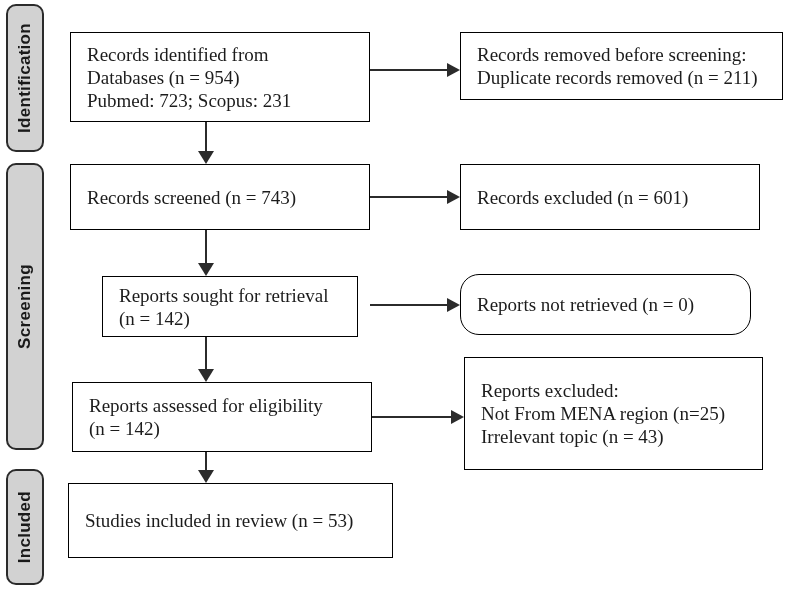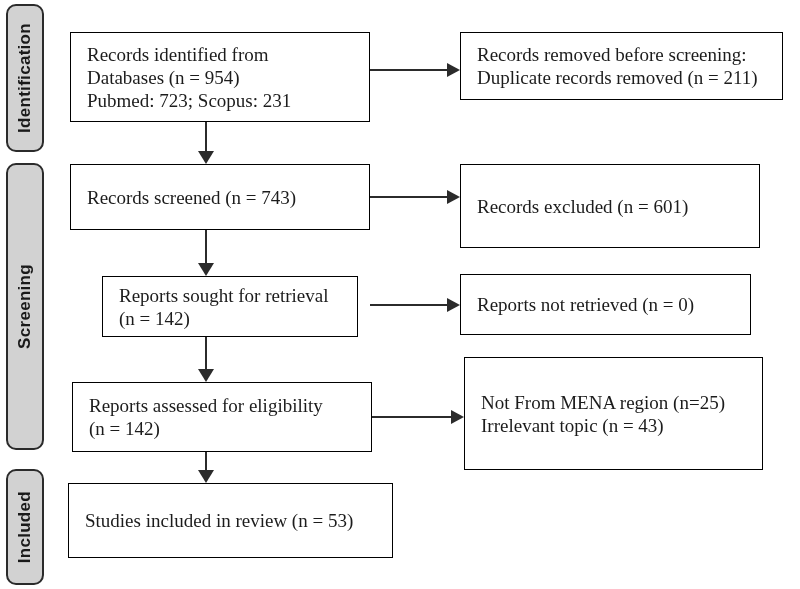--- a/index.html
+++ b/index.html
@@ -56,23 +56,23 @@
     padding-left: 16px;
     padding-right: 8px;
     font-size: 19px;
     line-height: 23px;
   }
   .fbox .line { display: block; white-space: nowrap; }
 
   .box-identified   { left: 70px;  top: 32px;  width: 300px; height: 90px; }
   .box-removed      { left: 460px; top: 32px;  width: 323px; height: 68px; }
   .box-screened     { left: 70px;  top: 164px; width: 300px; height: 66px; justify-content: center; }
-  .box-rec-excluded { left: 460px; top: 164px; width: 300px; height: 84px; }
+  .box-rec-excluded { left: 460px; top: 164px; width: 300px; height: 66px; }
   .box-sought       { left: 70px;  top: 276px; width: 256px; height: 61px; margin-left: 32px; }
-  .box-notretrieved { left: 460px; top: 274px; width: 291px; height: 61px; }
+  .box-notretrieved { left: 460px; top: 274px; width: 291px; height: 61px; border-radius: 19px; }
   .box-assessed     { left: 72px;  top: 382px; width: 300px; height: 70px; }
   .box-rep-excluded { left: 464px; top: 357px; width: 299px; height: 113px; }
   .box-included     { left: 68px;  top: 483px; width: 325px; height: 75px; }
 
   
   .vline, .hline {
     position: absolute;
     background: #2b2b2b;
   }
   .vline { width: 2px; }
@@ -158,20 +158,21 @@
 
   <div class="fbox box-rec-excluded">
     <span class="line">Records excluded (n = 601)</span>
   </div>
 
   <div class="fbox box-notretrieved">
     <span class="line">Reports not retrieved (n = 0)</span>
   </div>
 
   <div class="fbox box-rep-excluded">
+    <span class="line">Reports excluded:</span>
     <span class="line">Not From MENA region (n=25)</span>
     <span class="line">Irrelevant topic (n = 43)</span>
   </div>
 
   <div class="vline v1"></div>
   <div class="head-down v1h"></div>
   <div class="vline v2"></div>
   <div class="head-down v2h"></div>
   <div class="vline v3"></div>
   <div class="head-down v3h"></div>

